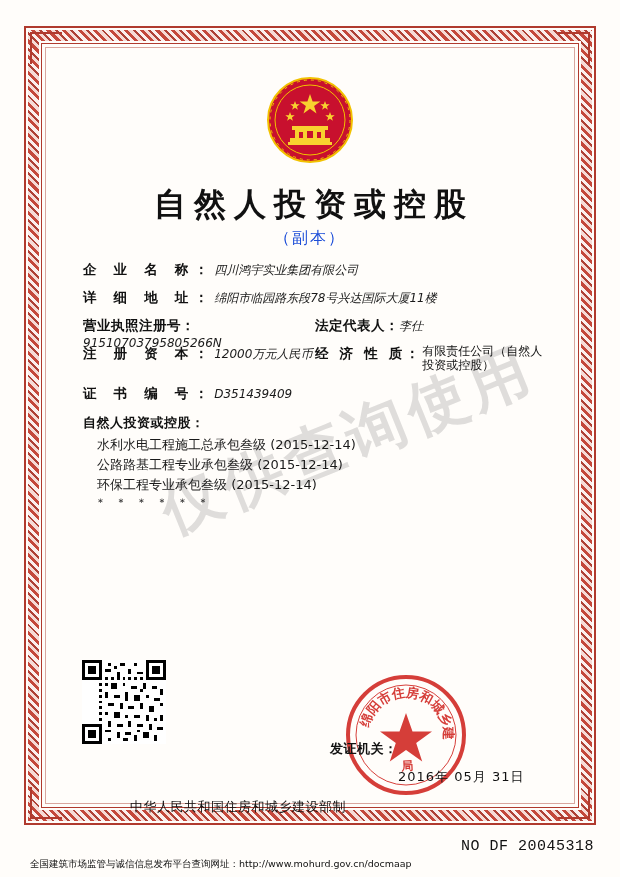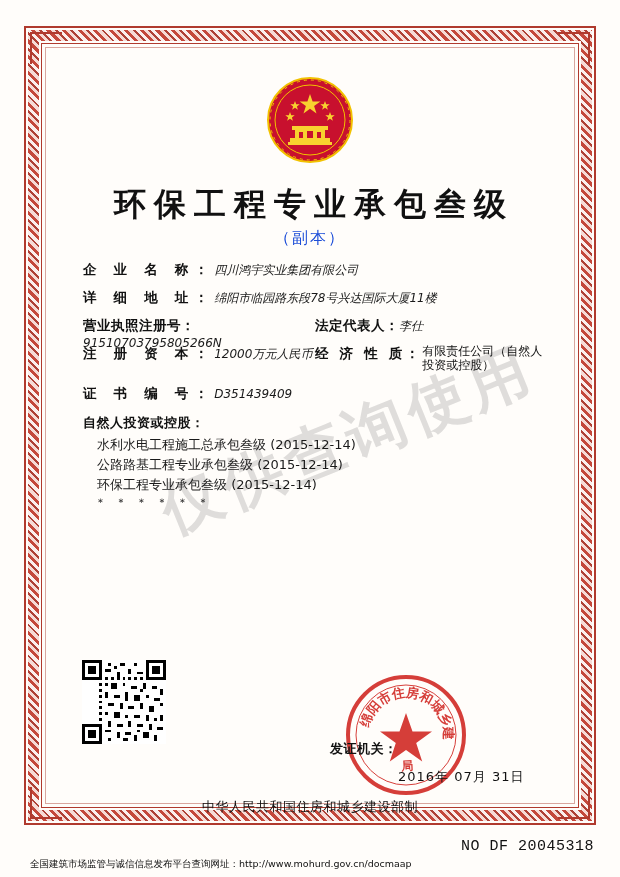--- a/index.html
+++ b/index.html
@@ -222,21 +222,21 @@
     left: 398px;
     top: 768px;
     font-size: 13px;
     color: #111;
     letter-spacing: 1px;
   }
   .ministry {
     position: absolute;
     left: 0; right: 0;
     top: 798px;
-    text-align: center;
+    padding-left: 130px;
     font-size: 13px;
     color: #111;
     letter-spacing: 0.5px;
   }
 
   
   .footer-note {
     position: absolute;
     left: 30px;
     bottom: 6px;
@@ -289,21 +289,21 @@
       <g fill="#c8102e">
         <rect x="43" y="57" width="6" height="7"></rect>
         <rect x="35" y="58" width="4" height="6"></rect>
         <rect x="53" y="58" width="4" height="6"></rect>
       </g>
 
       <circle cx="46" cy="46" r="40" fill="none" stroke="#f2c200" stroke-width="1" stroke-dasharray="3 4"></circle>
     </svg>
   </div>
 
-  <div class="title">环保工程专业承包叁级</div>
+  <div class="title">自然人投资或控股</div>
   <div class="subtitle">（副本）</div>
 
   <div class="watermark">仅供查询使用</div>
 
   <div class="fields">
 
     <div class="row">
       <span class="lbl sp4">企 业 名 称：</span><span class="val">四川鸿宇实业集团有限公司</span>
     </div>
 
@@ -448,21 +448,21 @@
       <path id="sealBottom" d="M 30 72 A 33 33 0 0 0 94 72" fill="none"></path>
       <text font-size="12" fill="#d0241f" font-family="'DejaVu Sans', sans-serif" font-weight="bold">
         <textPath href="#sealBottom" startOffset="45%">局</textPath>
       </text>
     </svg>
   </div>
 
   <div class="issuer-line">发证机关：</div>
   <div class="date-line">
     <span>2016</span><span>年</span>
-    <span>07</span><span>月</span>
+    <span>05</span><span>月</span>
     <span>31</span><span>日</span>
   </div>
   <div class="ministry">中华人民共和国住房和城乡建设部制</div>
 
   <div class="footer-note">全国建筑市场监管与诚信信息发布平台查询网址：http://www.mohurd.gov.cn/docmaap</div>
   <div class="footer-no">NO DF 20045318</div>
 
 </div>
 
 </body></html>

